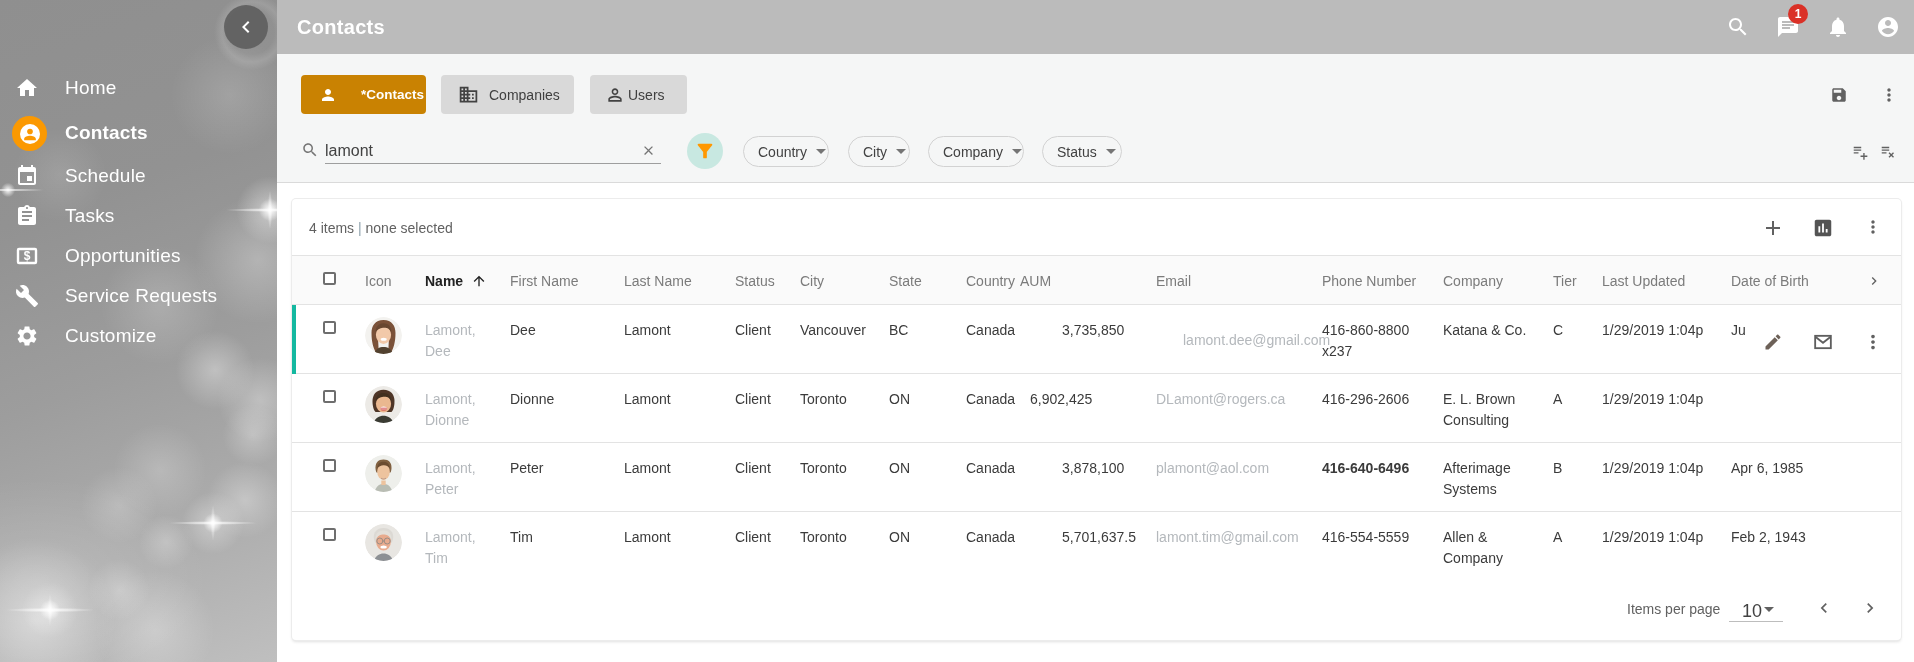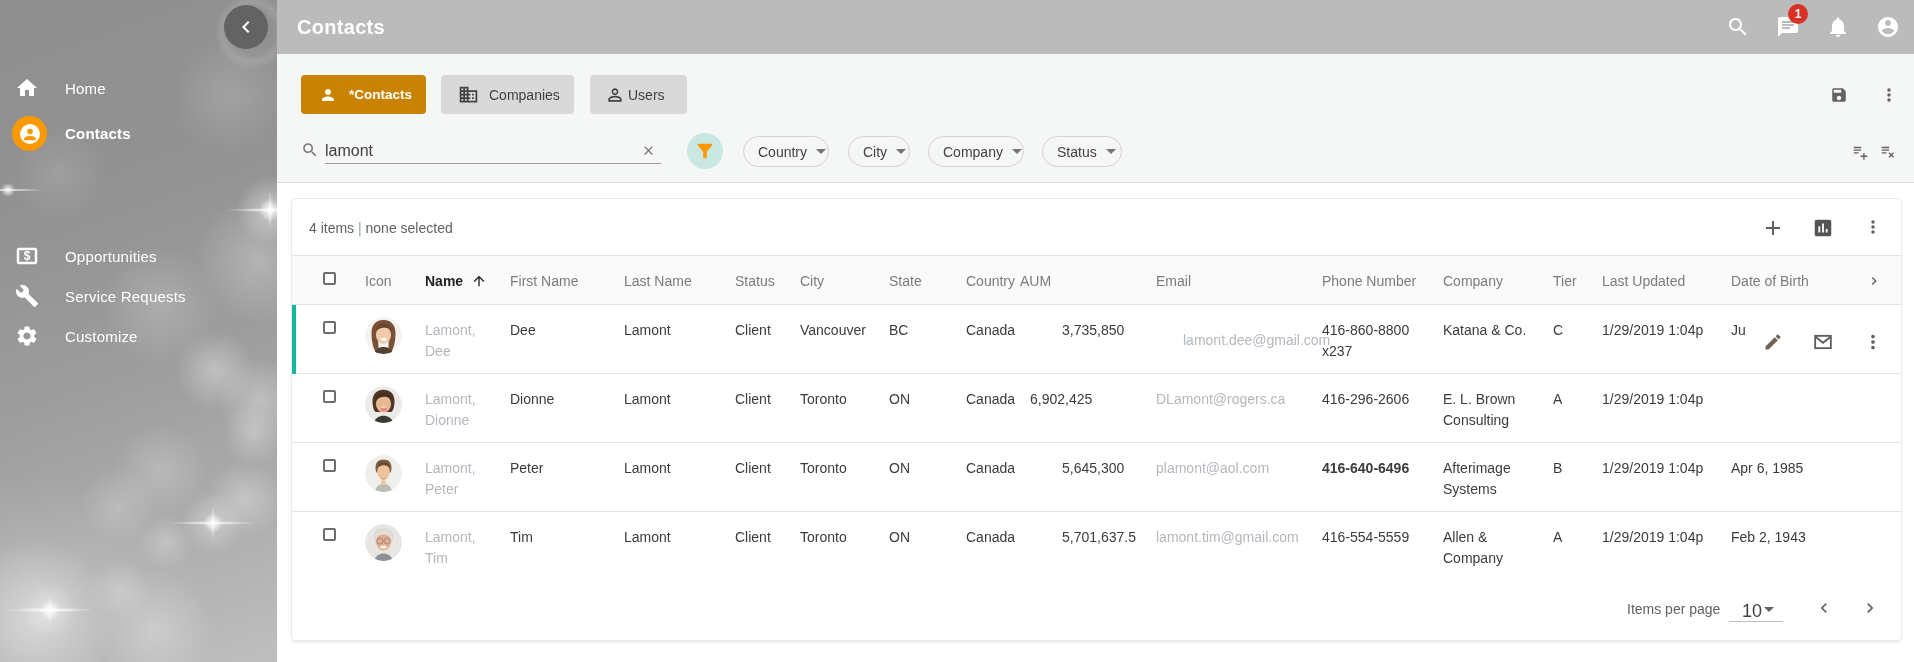--- a/index.html
+++ b/index.html
@@ -39,21 +39,21 @@
     radial-gradient(circle 95px at 35px 620px, rgba(255,255,255,.45), rgba(255,255,255,0) 85%),
     radial-gradient(ellipse 200px 120px at 40px 580px, rgba(255,255,255,.15), rgba(255,255,255,0) 85%),
     radial-gradient(circle 70px at 155px 630px, rgba(255,255,255,.28), rgba(255,255,255,0) 85%),
     radial-gradient(circle 40px at 252px 32px, rgba(255,255,255,0) 55%, rgba(255,255,255,.12) 75%, rgba(255,255,255,0) 95%),
     linear-gradient(160deg, #8f8f8f 0%, #929292 30%, #9d9d9d 55%, #aeaeae 80%, #bfbfbf 100%);
 }
 #collapseBtn { position:absolute; left:224px; top:5px; width:44px; height:44px; border-radius:50%;
   background:rgba(92,92,92,.88); display:flex; align-items:center; justify-content:center; }
 .navitem { position:absolute; left:0; width:277px; height:40px; display:flex; align-items:center; }
 .navitem .nicon { position:absolute; left:15px; width:24px; height:24px; }
-.navitem .nlabel { position:absolute; left:65px; font-size:15px; font-weight:500; color:#fff; letter-spacing:.2px; }
+.navitem .nlabel { position:absolute; left:65px; font-size:19px; font-weight:500; color:#fff; letter-spacing:.2px; }
 
 
 #topbar { position:absolute; left:277px; top:0; width:1637px; height:54px; background:#bbbbbb; }
 #topbar .title { position:absolute; left:20px; top:16px; font-size:20px; font-weight:700; color:#fff; letter-spacing:.3px; }
 .tbicon { position:absolute; top:15px; width:24px; height:24px; }
 #badge { position:absolute; left:1511px; top:4px; width:20px; height:20px; border-radius:50%; background:#da3127;
   color:#fff; font-size:12px; font-weight:700; display:flex; align-items:center; justify-content:center; }
 
 
 .tabbtn { position:absolute; top:75px; height:39px; border-radius:4px; display:flex; align-items:center; font-size:15px; }
@@ -90,20 +90,32 @@
   </div>
   <div class="navitem" style="top:113px">
     <div style="position:absolute; left:12px; width:35px; height:35px; top:3px; border-radius:50%; background:#fb9902;"></div>
     <div style="position:absolute; left:19.5px; top:10.5px; width:20px; height:20px; border-radius:50%; background:#fff;"></div>
     <svg style="position:absolute; left:19.5px; top:10.5px;" width="20" height="20" viewBox="0 0 24 24" fill="#fb9902">
         <circle cx="12" cy="9" r="3.4"></circle>
         <path d="M12 14.2c-3 0-7 1.6-7 3.6v1.7h14v-1.7c0-2-4-3.6-7-3.6z"></path>
       </svg>
     <div class="nlabel" style="font-weight:700">Contacts</div>
   </div>
+  <div class="navitem" style="top:156px">
+    <svg class="nicon" viewBox="0 0 24 24" fill="#fff">
+        <path d="M17 12h-5v5h5v-5zM16 1v2H8V1H6v2H5c-1.11 0-1.99.9-1.99 2L3 19c0 1.1.89 2 2 2h14c1.1 0 2-.9 2-2V5c0-1.1-.9-2-2-2h-1V1h-2zm3 18H5V8h14v11z"></path>
+      </svg>
+    <div class="nlabel">Schedule</div>
+  </div>
+  <div class="navitem" style="top:196px">
+    <svg class="nicon" viewBox="0 0 24 24" fill="#fff">
+        <path d="M19 3h-4.18C14.4 1.84 13.3 1 12 1c-1.3 0-2.4.84-2.82 2H5c-1.1 0-2 .9-2 2v14c0 1.1.9 2 2 2h14c1.1 0 2-.9 2-2V5c0-1.1-.9-2-2-2zm-7 0c.55 0 1 .45 1 1s-.45 1-1 1-1-.45-1-1 .45-1 1-1zm2 14H7v-2h7v2zm3-4H7v-2h10v2zm0-4H7V7h10v2z"></path>
+      </svg>
+    <div class="nlabel">Tasks</div>
+  </div>
   <div class="navitem" style="top:236px">
     <svg class="nicon" viewBox="0 0 24 24">
         <rect x="3" y="5" width="18" height="14" rx="1" fill="none" stroke="#fff" stroke-width="2.4"></rect>
         <text x="12" y="16.2" text-anchor="middle" font-family="Liberation Sans, sans-serif" font-size="12" font-weight="bold" fill="#fff">$</text>
       </svg>
     <div class="nlabel">Opportunities</div>
   </div>
   <div class="navitem" style="top:276px">
     <svg class="nicon" viewBox="0 0 24 24" fill="#fff">
         <path d="M22.7 19l-9.1-9.1c.9-2.3.4-5-1.5-6.9-2-2-5-2.4-7.4-1.3L9 6 6 9 1.6 4.7C.4 7.1.9 10.1 2.9 12.1c1.9 1.9 4.6 2.4 6.9 1.5l9.1 9.1c.4.4 1 .4 1.4 0l2.3-2.3c.5-.4.5-1.1.1-1.4z"></path>
@@ -135,21 +147,21 @@
     </svg>
 </div>
 
 <div id="uppergray" style="position:absolute; left:277px; top:54px; width:1637px; height:129px; background:#f5f6f6; border-bottom:1px solid #dadada;"></div>
 <div id="controls">
 
   <div class="tabbtn" style="left:301px; width:125px; background:#c98202; color:#fff; font-weight:700; font-size:13.5px;">
     <svg style="margin-left:18px" width="18" height="18" viewBox="0 0 24 24" fill="#fff">
         <path d="M12 12c2.21 0 4-1.79 4-4s-1.79-4-4-4-4 1.79-4 4 1.79 4 4 4zm0 2c-2.67 0-8 1.34-8 4v2h16v-2c0-2.66-5.33-4-8-4z"></path>
       </svg>
-    <span style="margin-left:12px">*Contacts</span>
+    <span style="margin-left:24px">*Contacts</span>
   </div>
   <div class="tabbtn" style="left:441px; width:133px; background:#d9d9d9; color:#3f3f3f; font-size:14px;">
     <svg style="margin-left:17px" width="21" height="21" viewBox="0 0 24 24" fill="#424242">
         <path d="M12 7V3H2v18h20V7H12zM6 19H4v-2h2v2zm0-4H4v-2h2v2zm0-4H4V9h2v2zm0-4H4V5h2v2zm4 12H8v-2h2v2zm0-4H8v-2h2v2zm0-4H8V9h2v2zm0-4H8V5h2v2zm10 12h-8v-2h2v-2h-2v-2h2v-2h-2V9h8v10zm-2-8h-2v2h2v-2zm0 4h-2v2h2v-2z"></path>
       </svg>
     <span style="margin-left:10px">Companies</span>
   </div>
   <div class="tabbtn" style="left:590px; width:97px; background:#d9d9d9; color:#3f3f3f; font-size:14px;">
     <svg style="margin-left:15px" width="20" height="20" viewBox="0 0 24 24" fill="#424242">
         <path d="M12 5.9c1.16 0 2.1.94 2.1 2.1s-.94 2.1-2.1 2.1S9.9 9.16 9.9 8s.94-2.1 2.1-2.1m0 9c2.97 0 6.1 1.46 6.1 2.1v1.1H5.9V17c0-.64 3.13-2.1 6.1-2.1M12 4C9.79 4 8 5.79 8 8s1.79 4 4 4 4-1.79 4-4-1.79-4-4-4zm0 9c-2.67 0-8 1.34-8 4v3h16v-3c0-2.66-5.33-4-8-4z"></path>
@@ -314,21 +326,21 @@
       <path d="M9.5 37 C11 31 15 28.8 18.5 28.8 C22 28.8 26 31 27.5 37 Z" fill="#b9bdb4"></path>
       <rect x="16.3" y="25.5" width="4.4" height="4.5" fill="#edc39e"></rect>
     </svg></div>
     <div class="cell gray" style="left:133px; top:15px;">Lamont,<br>Peter</div>
     <div class="cell" style="left:218px; top:15px;">Peter</div>
     <div class="cell" style="left:332px; top:15px;">Lamont</div>
     <div class="cell" style="left:443px; top:15px;">Client</div>
     <div class="cell" style="left:508px; top:15px;">Toronto</div>
     <div class="cell" style="left:597px; top:15px;">ON</div>
     <div class="cell" style="left:674px; top:15px;">Canada</div>
-    <div class="cell" style="left:770px; top:15px;">5,645,300</div>
+    <div class="cell" style="left:770px; top:15px;">3,878,100</div>
     <div class="cell gray" style="left:864px; top:15px;">plamont@aol.com</div>
     <div class="cell" style="left:1030px; top:15px;font-weight:bold;">416-640-6496</div>
     <div class="cell" style="left:1151px; top:15px;">Afterimage<br>Systems</div>
     <div class="cell" style="left:1261px; top:15px;">B</div>
     <div class="cell" style="left:1310px; top:15px;">1/29/2019 1:04p</div>
     <div class="cell" style="left:1439px; top:15px;">Apr 6, 1985</div>
   </div>
 
   <div class="row" style="top:313px; height:69px;">
     <div class="cb" style="left:31px; top:16px;"></div>

